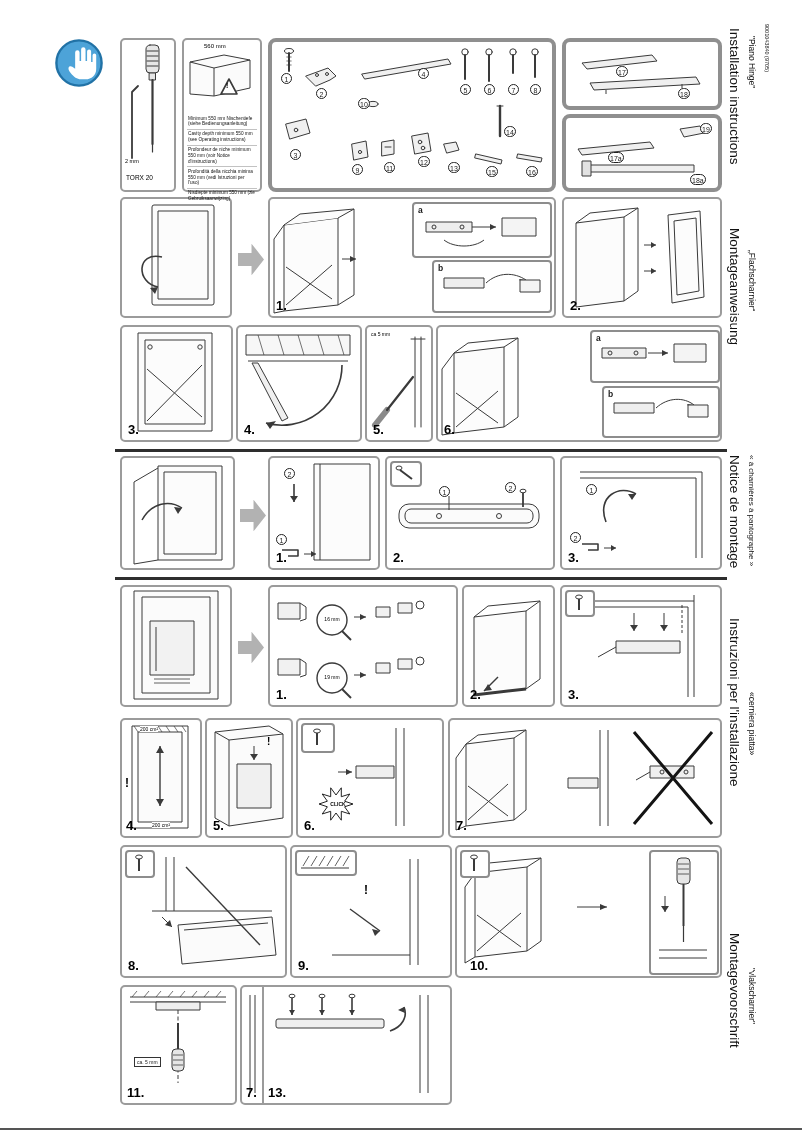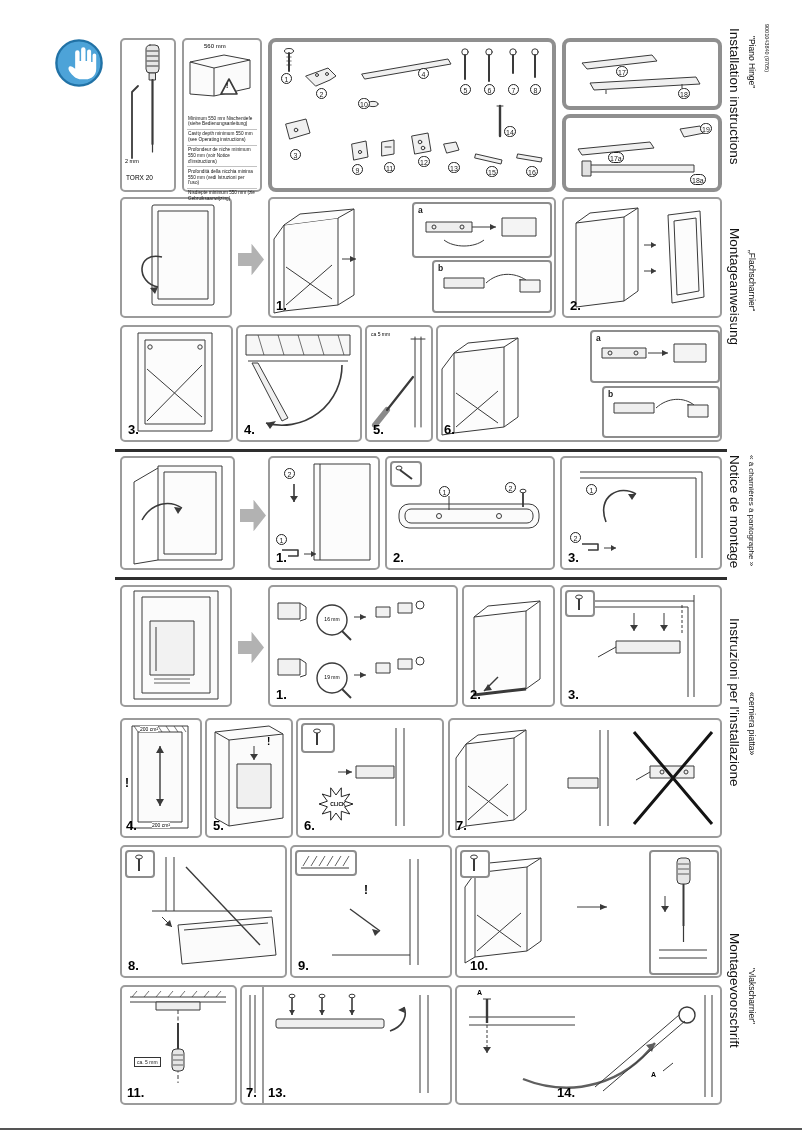--- a/index.html
+++ b/index.html
@@ -652,36 +652,16 @@
           <path d="M110 28 l-3 -5 h6 z" fill="#3a3a3a" stroke="none"></path>
         <path d="M148 44 C 160 40 166 30 162 20" stroke-width="1.6"></path>
         <path d="M162 20 l-6 3 7 3 z" fill="#3a3a3a" stroke="none"></path>
         <path d="M178 8 V106 M186 8 V106"></path>
       </g>
     </svg>
     <span class="step" style="left:4px;bottom:3px;">7.</span>
     <span class="step" style="left:26px;bottom:3px;">13.</span>
   </div>
 
-  <div class="panel" style="left:455px;top:985px;width:267px;height:120px;">
-    <svg class="draw" width="261" height="114" viewBox="0 0 261 114">
-      <g stroke="#3a3a3a" stroke-width="1" fill="none" stroke-linejoin="round">
-        <path d="M12 30 H118 M12 38 H118"></path>
-        <path d="M30 12 V36" stroke-width="2.4"></path>
-          <path d="M26 12 h8"></path>
-        <path d="M30 38 V66" stroke-dasharray="3 2"></path>
-          <path d="M30 66 l-4 -6 h8 z" fill="#3a3a3a" stroke="none"></path>
-        <path d="M66 92 C 116 112 168 96 198 56" stroke-width="2.4" stroke="#5f5f5f"></path>
-        <path d="M198 56 l-9 2 6 7 z" fill="#5f5f5f" stroke="none"></path>
-        <path d="M138 100 L222 28 M146 104 L228 34"></path>
-        <circle cx="230" cy="28" r="8" stroke-width="1.4"></circle>
-        <path d="M206 84 l10 -8"></path>
-        <path d="M248 8 V110 M255 8 V110"></path>
-      </g>
-    </svg>
-    <span class="ann" style="left:20px;top:2px;font-size:7px;font-weight:bold;">A</span>
-    <span class="ann" style="left:194px;top:84px;font-size:7px;font-weight:bold;">A</span>
-    <span class="step" style="left:100px;bottom:3px;">14.</span>
-  </div>
 
   <div class="hline" style="left:0;top:1128px;width:802px;height:1.5px;background:#555;"></div>
 
 </div>
 
 </body></html>

